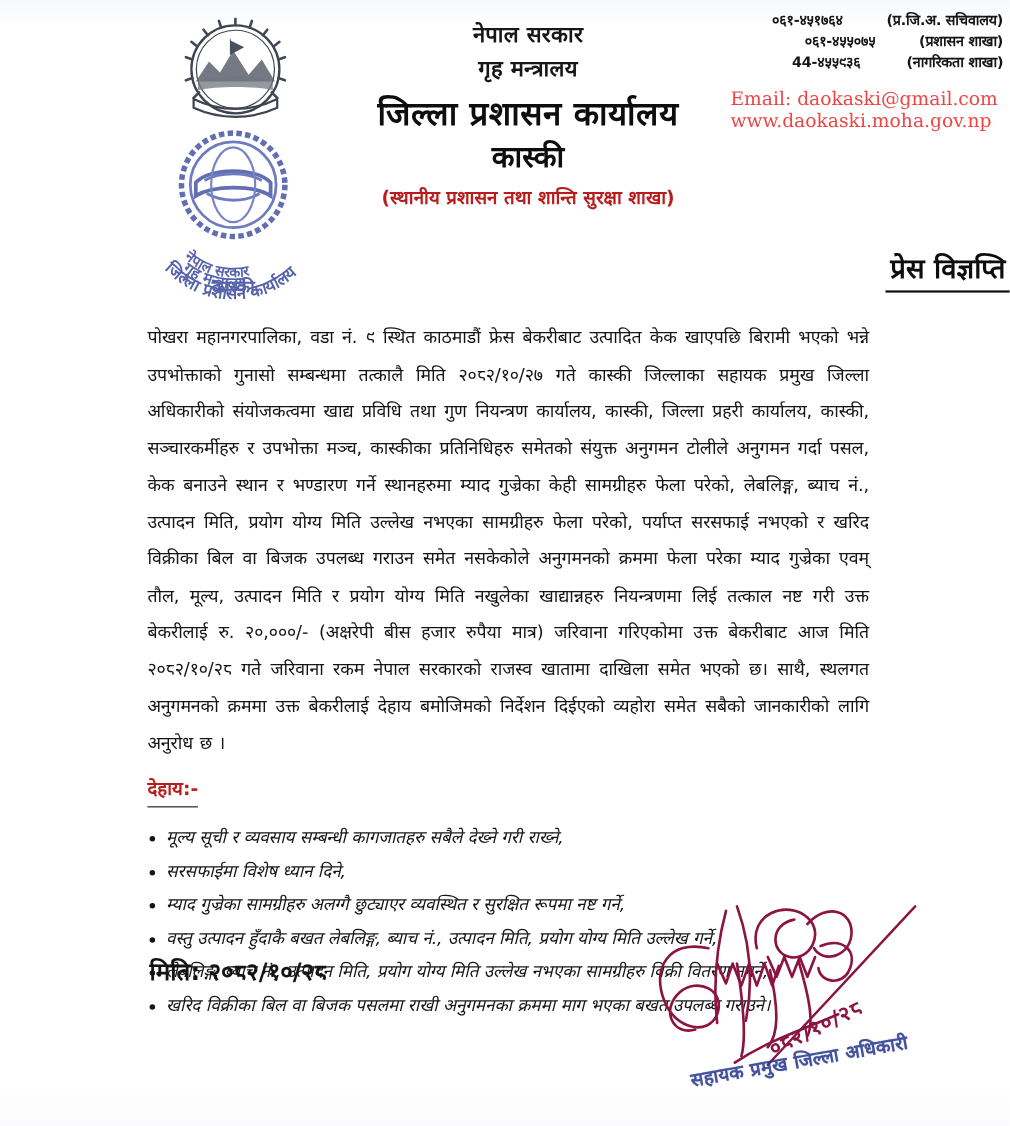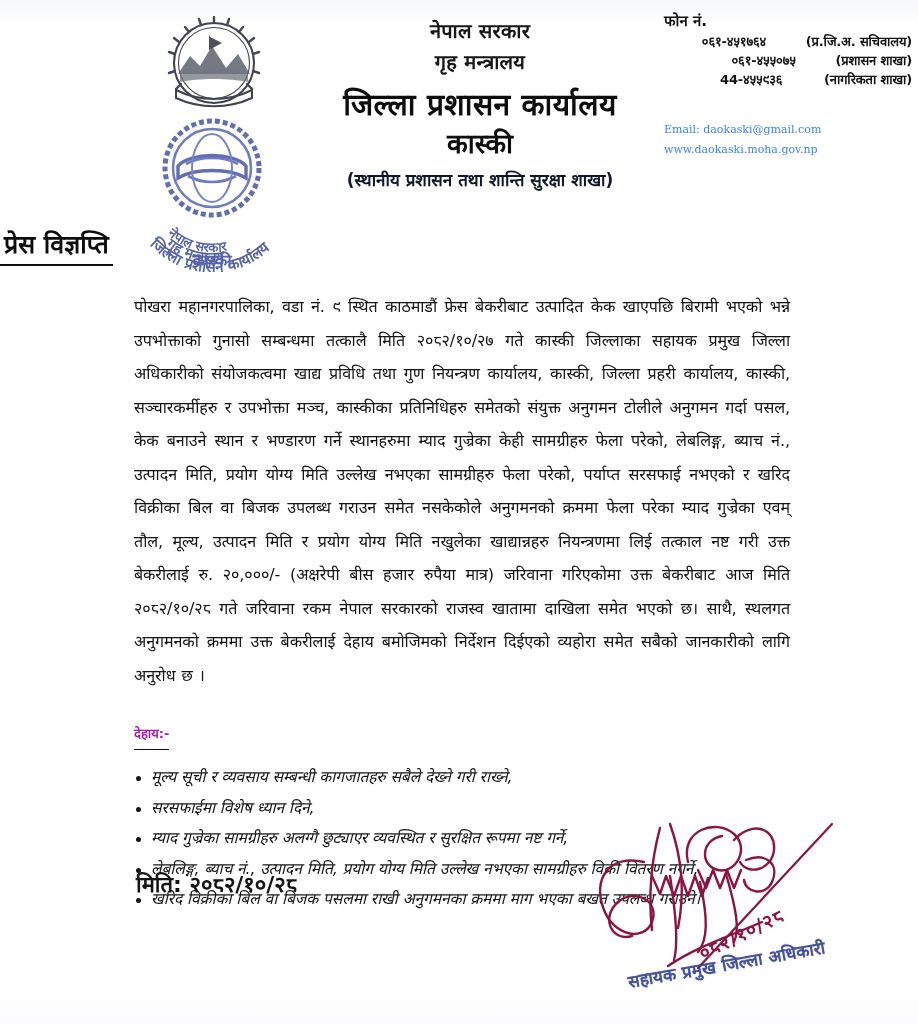--- a/index.html
+++ b/index.html
@@ -86,21 +86,21 @@
     font-weight: 700;
     line-height: 36px;
     color: #0d0d0d;
   }
   .branch-line {
     font-family: "DejaVu Sans", sans-serif;
     font-size: 17px;
     font-weight: 600;
     line-height: 26px;
     margin-top: 5px;
-    color: #0f172a;
+    color: #b91c1c;
   }
 
   .contact-block {
     position: absolute;
     left: 664px;
     top: 10px;
     width: 248px;
   }
   .contact-head {
     font-family: "DejaVu Sans", sans-serif;
@@ -115,34 +115,34 @@
     font-size: 13px;
     font-weight: 700;
     line-height: 19px;
     color: #141414;
     white-space: nowrap;
     justify-content: flex-end;
   }
   .phone-num { width: 104px; letter-spacing: -.2px; }
   .phone-label { letter-spacing: -.2px; }
   .contact-web {
-    margin-top: 31px;
+    margin-top: 13px;
     font-family: "DejaVu Serif", "Liberation Serif", serif;
-    font-size: 11px;
+    font-size: 17px;
     line-height: 20px;
-    color: #3b82f6;
+    color: #ef4444;
   }
 
   
   .press-title-wrap {
     position: absolute;
     top: 228px;
     left: 0;
     width: 918px;
-    text-align: left;
+    text-align: right;
   }
   .press-title {
     display: inline-block;
     font-family: "DejaVu Sans", sans-serif;
     font-size: 25px;
     font-weight: 700;
     line-height: 34px;
     color: #0d0d0d;
     border-bottom: 2px solid #0d0d0d;
     padding: 0 4px 2px 4px;
@@ -160,26 +160,26 @@
     font-size: 16.1px;
     line-height: 33.5px;
     text-align: justify;
     text-align-last: left;
     color: #141414;
     letter-spacing: -.1px;
     word-spacing: 1px;
   }
 
   .dehaya-head {
-    margin-top: 28px;
-    font-family: "DejaVu Sans", sans-serif;
-    font-size: 13px;
+    margin-top: 12px;
+    font-family: "DejaVu Sans", sans-serif;
+    font-size: 17px;
     font-weight: 700;
     line-height: 28px;
-    color: #a21caf;
+    color: #b91c1c;
     display: inline-block;
     border-bottom: 1.6px solid #111;
     padding-bottom: 1px;
   }
 
   .bullets {
     margin: 12px 0 0 0;
     padding: 0;
     list-style: none;
     font-style: italic;
@@ -320,21 +320,20 @@
 
   <div class="center-titles">
     <div class="gov-line">नेपाल सरकार</div>
     <div class="gov-line">गृह मन्त्रालय</div>
     <div class="office-title">जिल्ला प्रशासन कार्यालय</div>
     <div class="district-title">कास्की</div>
     <div class="branch-line">(स्थानीय प्रशासन तथा शान्ति सुरक्षा शाखा)</div>
   </div>
 
   <div class="contact-block">
-    <div class="contact-head">फोन नं.</div>
 
     <div class="phone-row">
       <span class="phone-num">०६१-४५१७६४</span>
       <span class="phone-label">(प्र.जि.अ. सचिवालय)</span>
     </div>
     <div class="phone-row">
       <span class="phone-num">०६१-४५५०७५</span>
       <span class="phone-label">(प्रशासन शाखा)</span>
     </div>
     <div class="phone-row">
@@ -358,20 +357,21 @@
   <div class="para">पोखरा महानगरपालिका, वडा नं. ९ स्थित काठमाडौं फ्रेस बेकरीबाट उत्पादित केक खाएपछि बिरामी भएको भन्ने उपभोक्ताको गुनासो सम्बन्धमा तत्कालै मिति २०८२/१०/२७ गते कास्की जिल्लाका सहायक प्रमुख जिल्ला अधिकारीको संयोजकत्वमा खाद्य प्रविधि तथा गुण नियन्त्रण कार्यालय, कास्की, जिल्ला प्रहरी कार्यालय, कास्की, सञ्चारकर्मीहरु र उपभोक्ता मञ्च, कास्कीका प्रतिनिधिहरु समेतको संयुक्त अनुगमन टोलीले अनुगमन गर्दा पसल, केक बनाउने स्थान र भण्डारण गर्ने स्थानहरुमा म्याद गुज्रेका केही सामग्रीहरु फेला परेको, लेबलिङ्ग, ब्याच नं., उत्पादन मिति, प्रयोग योग्य मिति उल्लेख नभएका सामग्रीहरु फेला परेको, पर्याप्त सरसफाई नभएको र खरिद विक्रीका बिल वा बिजक उपलब्ध गराउन समेत नसकेकोले अनुगमनको क्रममा फेला परेका म्याद गुज्रेका एवम् तौल, मूल्य, उत्पादन मिति र प्रयोग योग्य मिति नखुलेका खाद्यान्नहरु नियन्त्रणमा लिई तत्काल नष्ट गरी उक्त बेकरीलाई रु. २०,०००/- (अक्षरेपी बीस हजार रुपैया मात्र) जरिवाना गरिएकोमा उक्त बेकरीबाट आज मिति २०८२/१०/२८ गते जरिवाना रकम नेपाल सरकारको राजस्व खातामा दाखिला समेत भएको छ। साथै, स्थलगत अनुगमनको क्रममा उक्त बेकरीलाई देहाय बमोजिमको निर्देशन दिईएको व्यहोरा समेत सबैको जानकारीको लागि अनुरोध छ ।</div>
 
   <div>
     <span class="dehaya-head">देहाय:-</span>
   </div>
 
   <ul class="bullets">
     <li>मूल्य सूची र व्यवसाय सम्बन्धी कागजातहरु सबैले देख्ने गरी राख्ने,</li>
     <li>सरसफाईमा विशेष ध्यान दिने,</li>
     <li>म्याद गुज्रेका सामग्रीहरु अलग्गै छुट्याएर व्यवस्थित र सुरक्षित रूपमा नष्ट गर्ने,</li>
+    <li>वस्तु उत्पादन हुँदाकै बखत लेबलिङ्ग, ब्याच नं., उत्पादन मिति, प्रयोग योग्य मिति उल्लेख गर्ने,</li>
     <li>लेबलिङ्ग, ब्याच नं., उत्पादन मिति, प्रयोग योग्य मिति उल्लेख नभएका सामग्रीहरु विक्री वितरण नगर्ने,</li>
     <li>खरिद विक्रीका बिल वा बिजक पसलमा राखी अनुगमनका क्रममा माग भएका बखत उपलब्ध गराउने।</li>
   </ul>
 </div>
 
 <div class="date-block">
   <div>
     <span>मिति:</span>
     <span>२०८२/१०/२८</span>
   </div>

